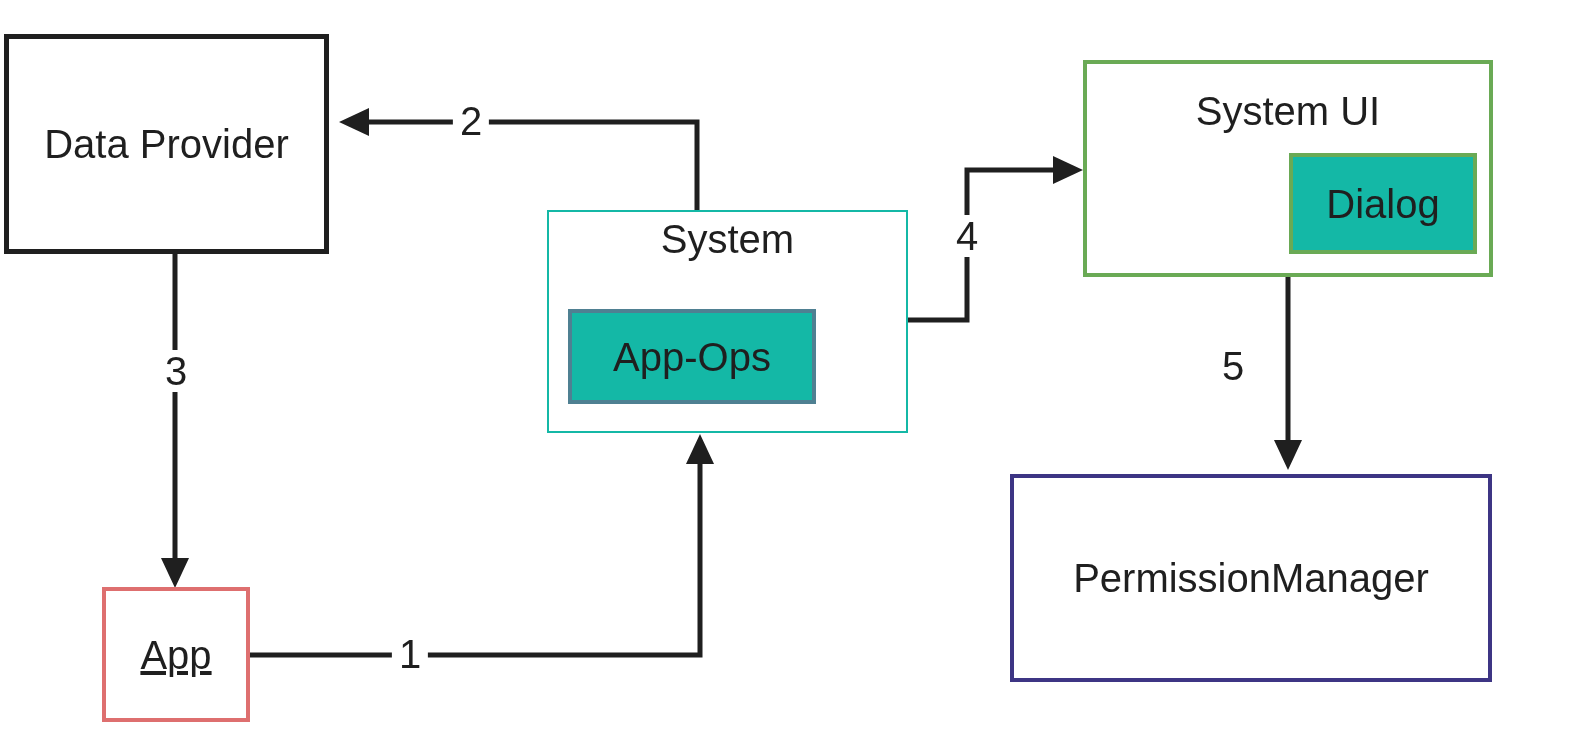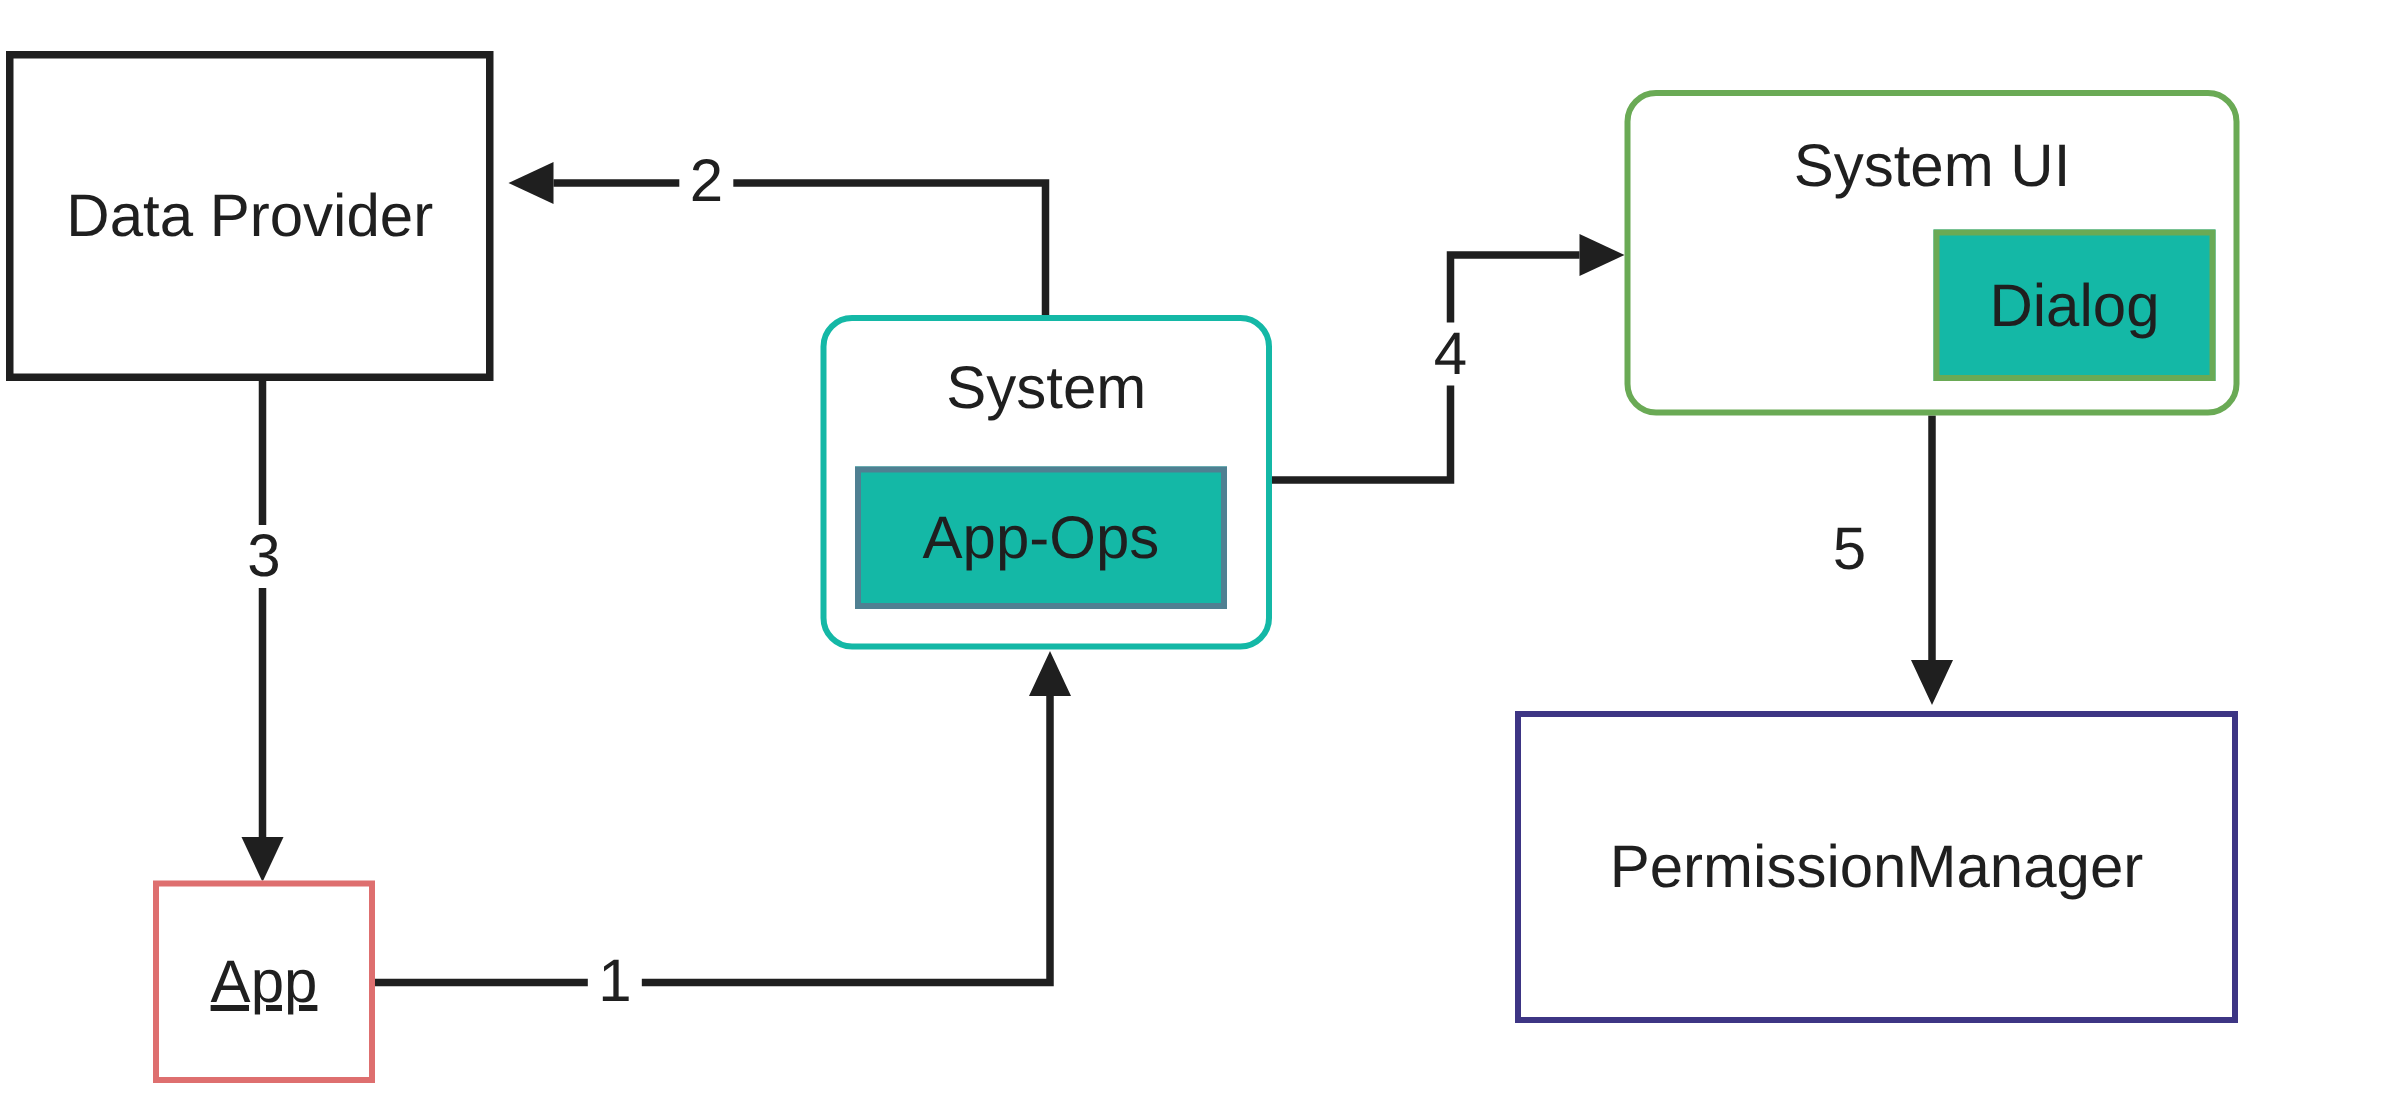--- a/index.html
+++ b/index.html
@@ -38,21 +38,20 @@
     background: #ffffff;
     display: flex;
     align-items: center;
     justify-content: center;
     font-size: 40px;
     line-height: 1.15;
     color: #1f1f1f;
   }
   .node.top-label {
     align-items: flex-start;
-    border-radius: 21px;
   }
   .node-label {
     white-space: nowrap;
   }
   .inner-box {
     position: absolute;
     box-sizing: border-box;
     background: #14b8a6;
     display: flex;
     align-items: center;
@@ -65,23 +64,23 @@
     left: 4px; top: 12px; width: 325px; height: 220px;
     border: 5px solid #1f1f1f;
     margin-top: 22px;
   }
   .app {
     left: 102px; top: 587px; width: 148px; height: 135px;
     border: 4px solid #de6f6f;
     text-decoration: underline;
   }
   .system {
-    left: 547px; top: 210px; width: 301px; height: 223px;
-    border: 4px solid #14b8a6;
-    padding-top: 22px;
+    left: 547px; top: 210px; width: 361px; height: 223px;
+    border: 2px solid #14b8a6;
+    padding-top: 4px;
   }
   .app-ops {
     left: 19px; top: 97px; width: 248px; height: 95px;
     border: 4px solid #4f8092;
   }
   .system-ui {
     left: 1083px; top: 60px; width: 410px; height: 217px;
     border: 4px solid #6aaa55;
     padding-top: 24px;
   }

